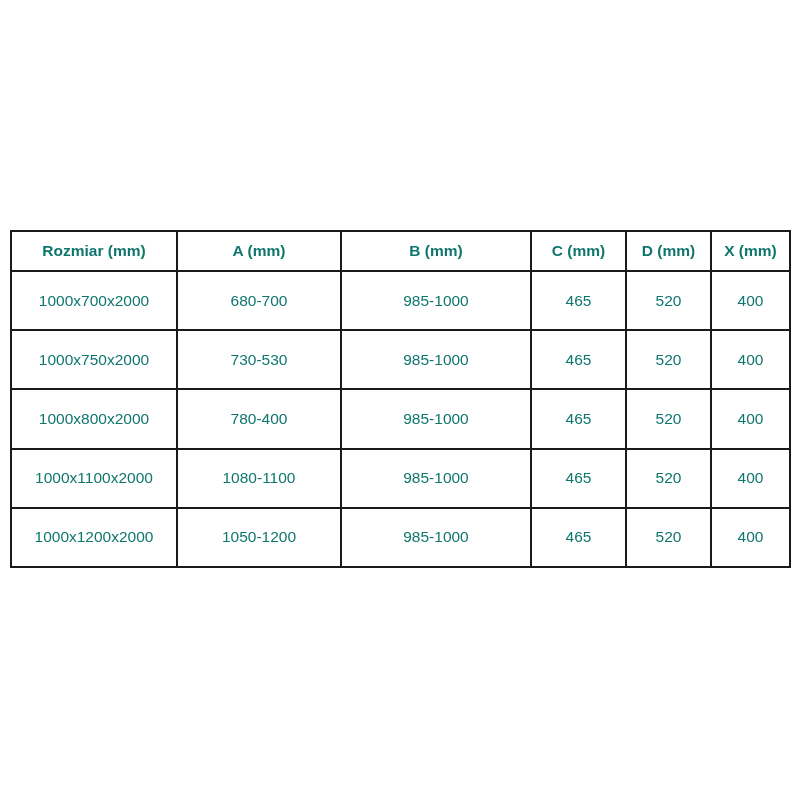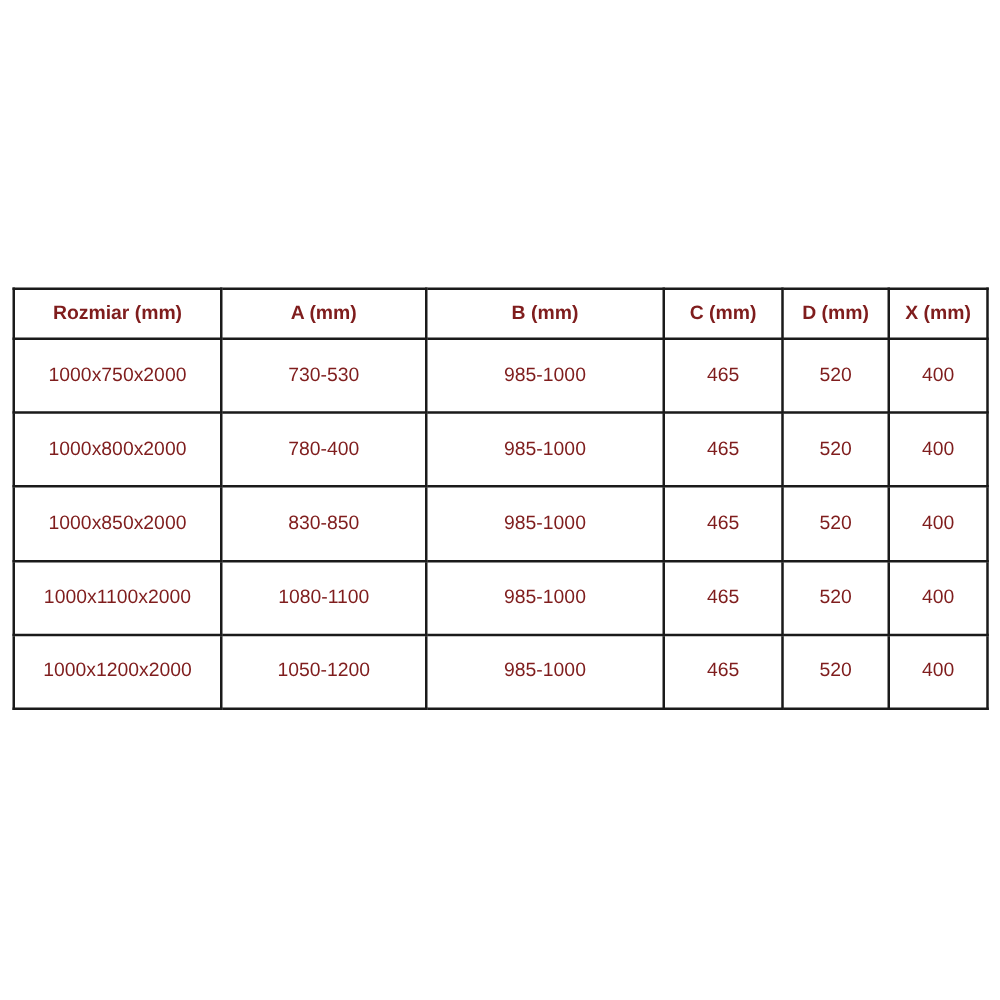--- a/index.html
+++ b/index.html
@@ -18,21 +18,21 @@
     overflow: hidden;
   }
   table.dim-table {
     position: absolute;
     left: 10px;
     top: 230px;
     width: 779px;
     height: 338px;
     border-collapse: collapse;
     table-layout: fixed;
-    color: #7f1d1d;
+    color: #0f766e;
     background: #ffffff;
   }
   table.dim-table th,
   table.dim-table td {
     border: 2px solid #1a1a1a;
     text-align: center;
     vertical-align: middle;
     font-size: 15.5px;
     padding: 0;
     overflow: hidden;
@@ -71,38 +71,38 @@
         <th>Rozmiar (mm)</th>
         <th>A (mm)</th>
         <th>B (mm)</th>
         <th>C (mm)</th>
         <th>D (mm)</th>
         <th>X (mm)</th>
       </tr>
     </thead>
     <tbody>
       <tr>
+        <td>1000x700x2000</td>
+        <td>680-700</td>
+        <td>985-1000</td>
+        <td>465</td>
+        <td>520</td>
+        <td>400</td>
+      </tr>
+      <tr>
         <td>1000x750x2000</td>
         <td>730-530</td>
         <td>985-1000</td>
         <td>465</td>
         <td>520</td>
         <td>400</td>
       </tr>
       <tr>
         <td>1000x800x2000</td>
         <td>780-400</td>
-        <td>985-1000</td>
-        <td>465</td>
-        <td>520</td>
-        <td>400</td>
-      </tr>
-      <tr>
-        <td>1000x850x2000</td>
-        <td>830-850</td>
         <td>985-1000</td>
         <td>465</td>
         <td>520</td>
         <td>400</td>
       </tr>
       <tr>
         <td>1000x1100x2000</td>
         <td>1080-1100</td>
         <td>985-1000</td>
         <td>465</td>

